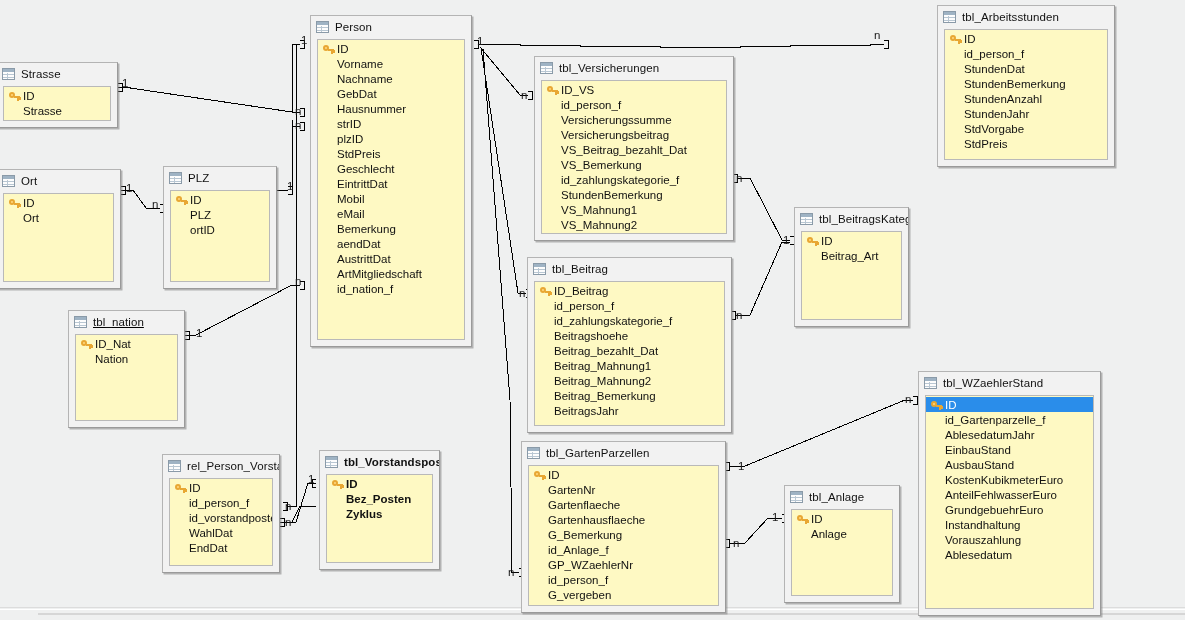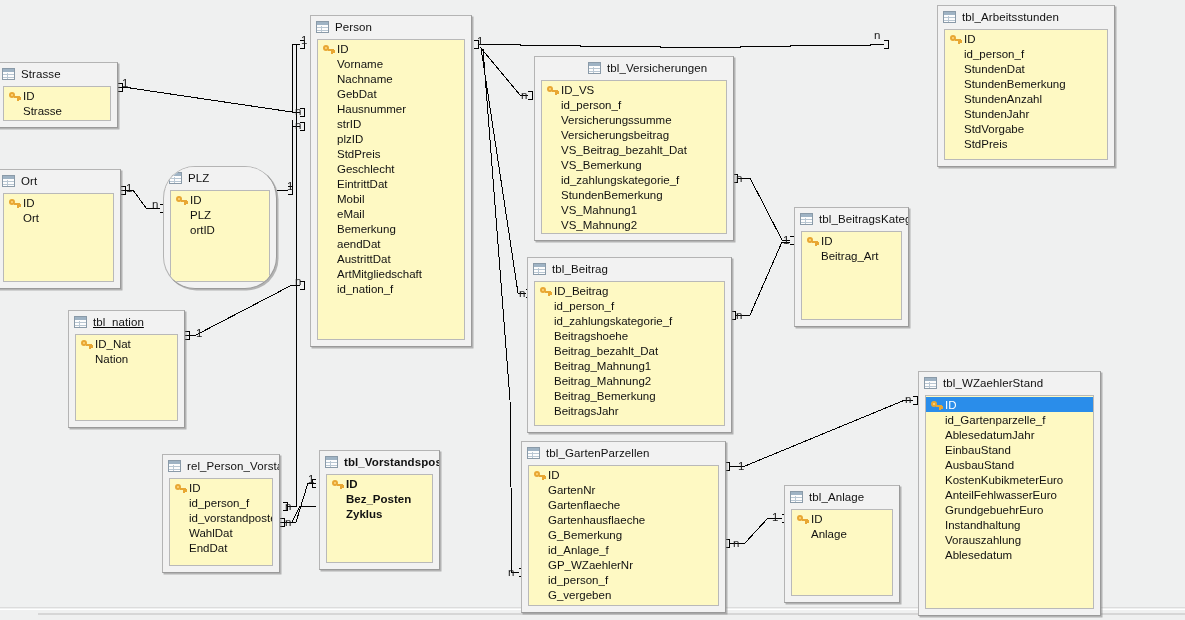--- a/index.html
+++ b/index.html
@@ -242,21 +242,21 @@
           <div class="fld pk">
             <span class="keyslot"><span class="ico-key"><span class="kbow"></span><span class="kstem"></span><span class="kt1"></span><span class="kt2"></span></span></span>
             <span class="fname">ID</span>
           </div>
           <div class="fld">
             <span class="keyslot"></span>
             <span class="fname">Ort</span>
           </div>
         </div>
       </div>
-      <div class="tbl" style="left: 163px; top: 166px; width: 114px; height: 123px; border-radius: 32px;">
+      <div class="tbl" style="left: 163px; top: 166px; width: 114px; height: 123px;">
         <div class="tbl-head">
           <span class="ico-table">
             <span class="ico-tablev"></span>
           </span>
           <span class="tbl-title">PLZ</span>
         </div>
         <div class="tbl-body">
           <div class="fld pk">
             <span class="keyslot"><span class="ico-key"><span class="kbow"></span><span class="kstem"></span><span class="kt1"></span><span class="kt2"></span></span></span>
             <span class="fname">ID</span>
@@ -412,21 +412,21 @@
           <div class="fld">
             <span class="keyslot"></span>
             <span class="fname">Bez_Posten</span>
           </div>
           <div class="fld">
             <span class="keyslot"></span>
             <span class="fname">Zyklus</span>
           </div>
         </div>
       </div>
-      <div class="tbl" style="left: 534px; top: 56px; width: 200px; height: 185px; padding-left: 48px;">
+      <div class="tbl" style="left: 534px; top: 56px; width: 200px; height: 185px;">
         <div class="tbl-head">
           <span class="ico-table">
             <span class="ico-tablev"></span>
           </span>
           <span class="tbl-title">tbl_Versicherungen</span>
         </div>
         <div class="tbl-body">
           <div class="fld pk">
             <span class="keyslot"><span class="ico-key"><span class="kbow"></span><span class="kstem"></span><span class="kt1"></span><span class="kt2"></span></span></span>
             <span class="fname">ID_VS</span>

